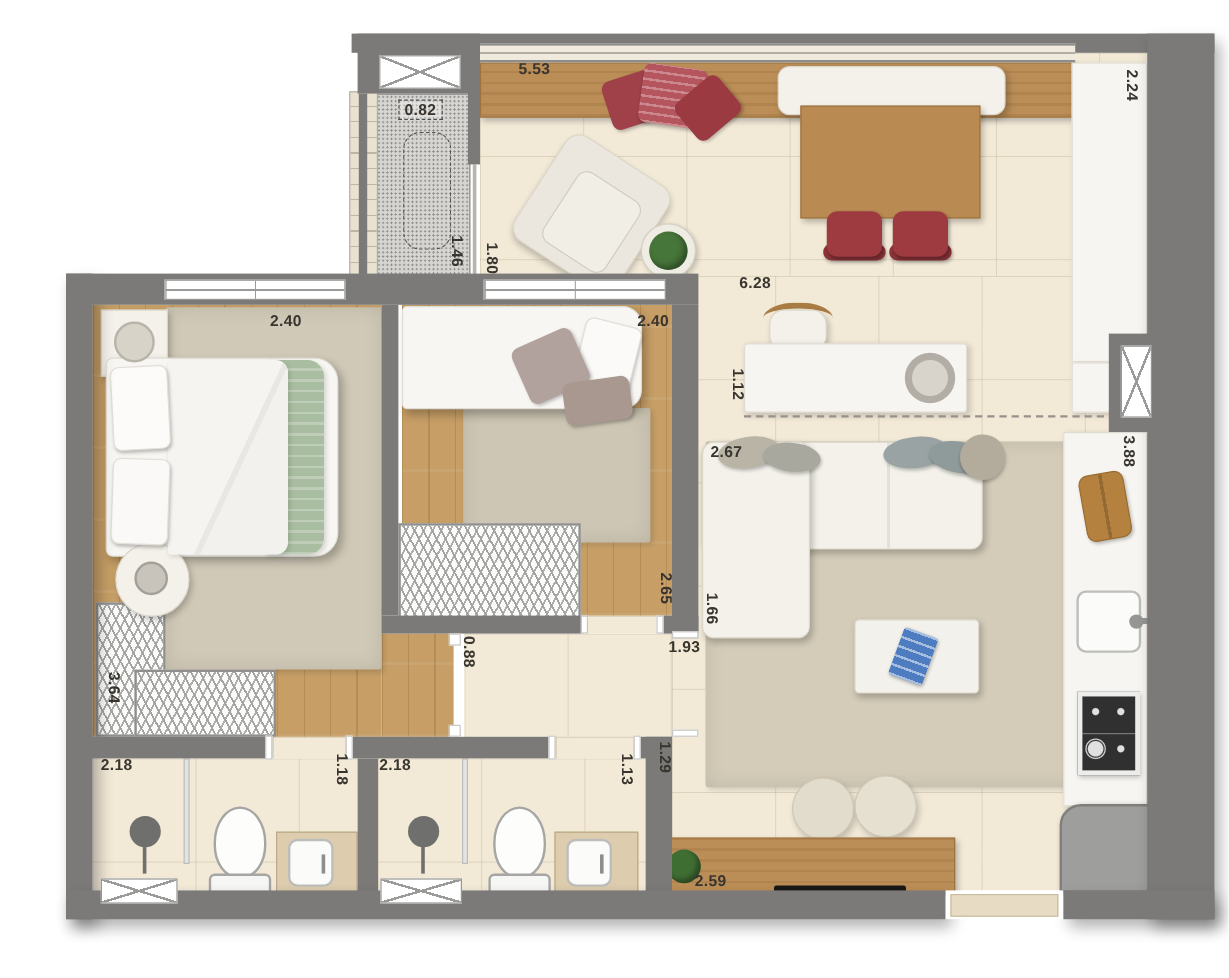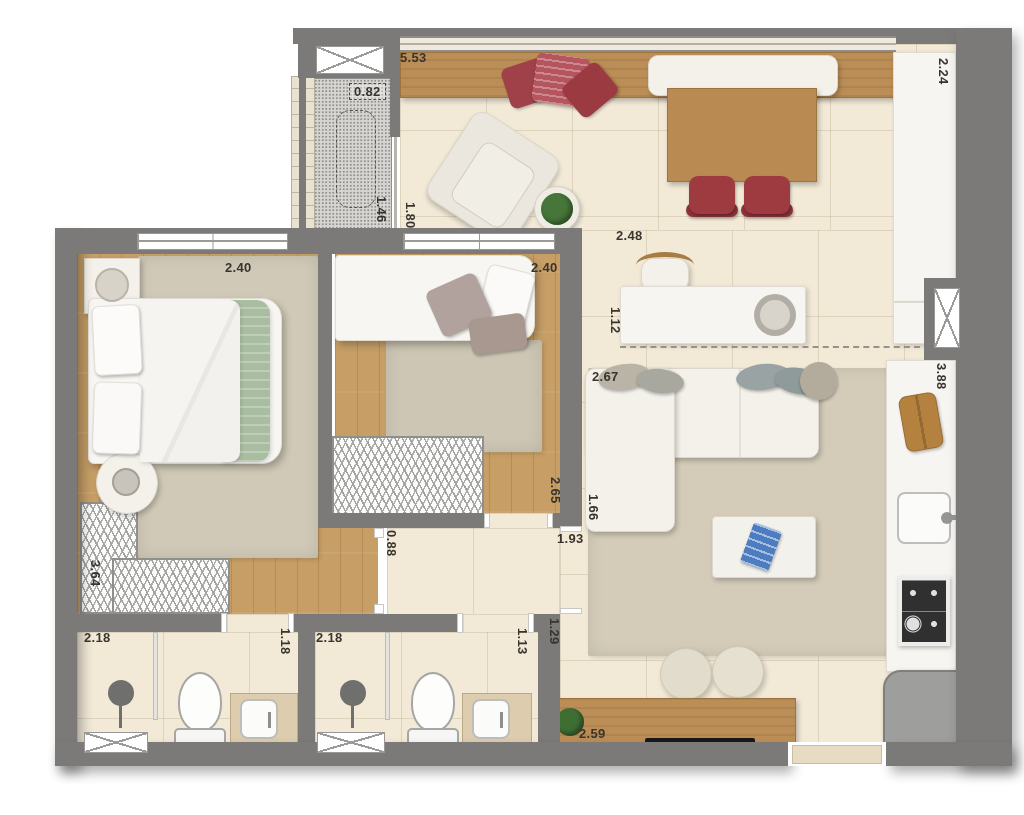--- a/index.html
+++ b/index.html
@@ -200,26 +200,26 @@
   <div class="jamb" style="left:374px;top:604px;width:10px;height:10px"></div>
   <div class="jamb" style="left:560px;top:526px;width:22px;height:6px"></div>
   <div class="jamb" style="left:560px;top:608px;width:22px;height:6px"></div>
   <div class="jamb" style="left:221px;top:613px;width:6px;height:20px"></div>
   <div class="jamb" style="left:288px;top:613px;width:6px;height:20px"></div>
   <div class="jamb" style="left:457px;top:613px;width:6px;height:20px"></div>
   <div class="jamb" style="left:528px;top:613px;width:6px;height:20px"></div>
   <div style="left:788px;top:742px;width:98px;height:24px;background:#ffffff;z-index:25"></div>
   <div style="left:792px;top:745px;width:90px;height:19px;background:#e7dcc3;border:1px solid #c9bda0;z-index:26"></div>
 
-  <div class="dim" style="left:400px;top:50px">5.53</div>
-  <div class="dim dimbox" style="left:349px;top:83px">0.82</div>
+  <div class="dim" style="left:432px;top:50px">5.53</div>
+  <div class="dim dimbox" style="left:332px;top:83px">0.82</div>
   <div class="dim v" style="left:374px;top:196px">1.46</div>
   <div class="dim v" style="left:403px;top:202px">1.80</div>
   <div class="dim v" style="left:936px;top:58px">2.24</div>
-  <div class="dim" style="left:616px;top:228px">2.48</div>
+  <div class="dim" style="left:616px;top:228px">6.28</div>
   <div class="dim v" style="left:608px;top:307px">1.12</div>
   <div class="dim" style="left:225px;top:260px">2.40</div>
   <div class="dim" style="left:531px;top:260px">2.40</div>
   <div class="dim" style="left:592px;top:369px">2.67</div>
   <div class="dim v" style="left:934px;top:363px">3.88</div>
   <div class="dim v" style="left:548px;top:477px">2.65</div>
   <div class="dim v" style="left:586px;top:494px">1.66</div>
   <div class="dim" style="left:557px;top:531px">1.93</div>
   <div class="dim v" style="left:384px;top:530px">0.88</div>
   <div class="dim v" style="left:88px;top:560px">3.64</div>

